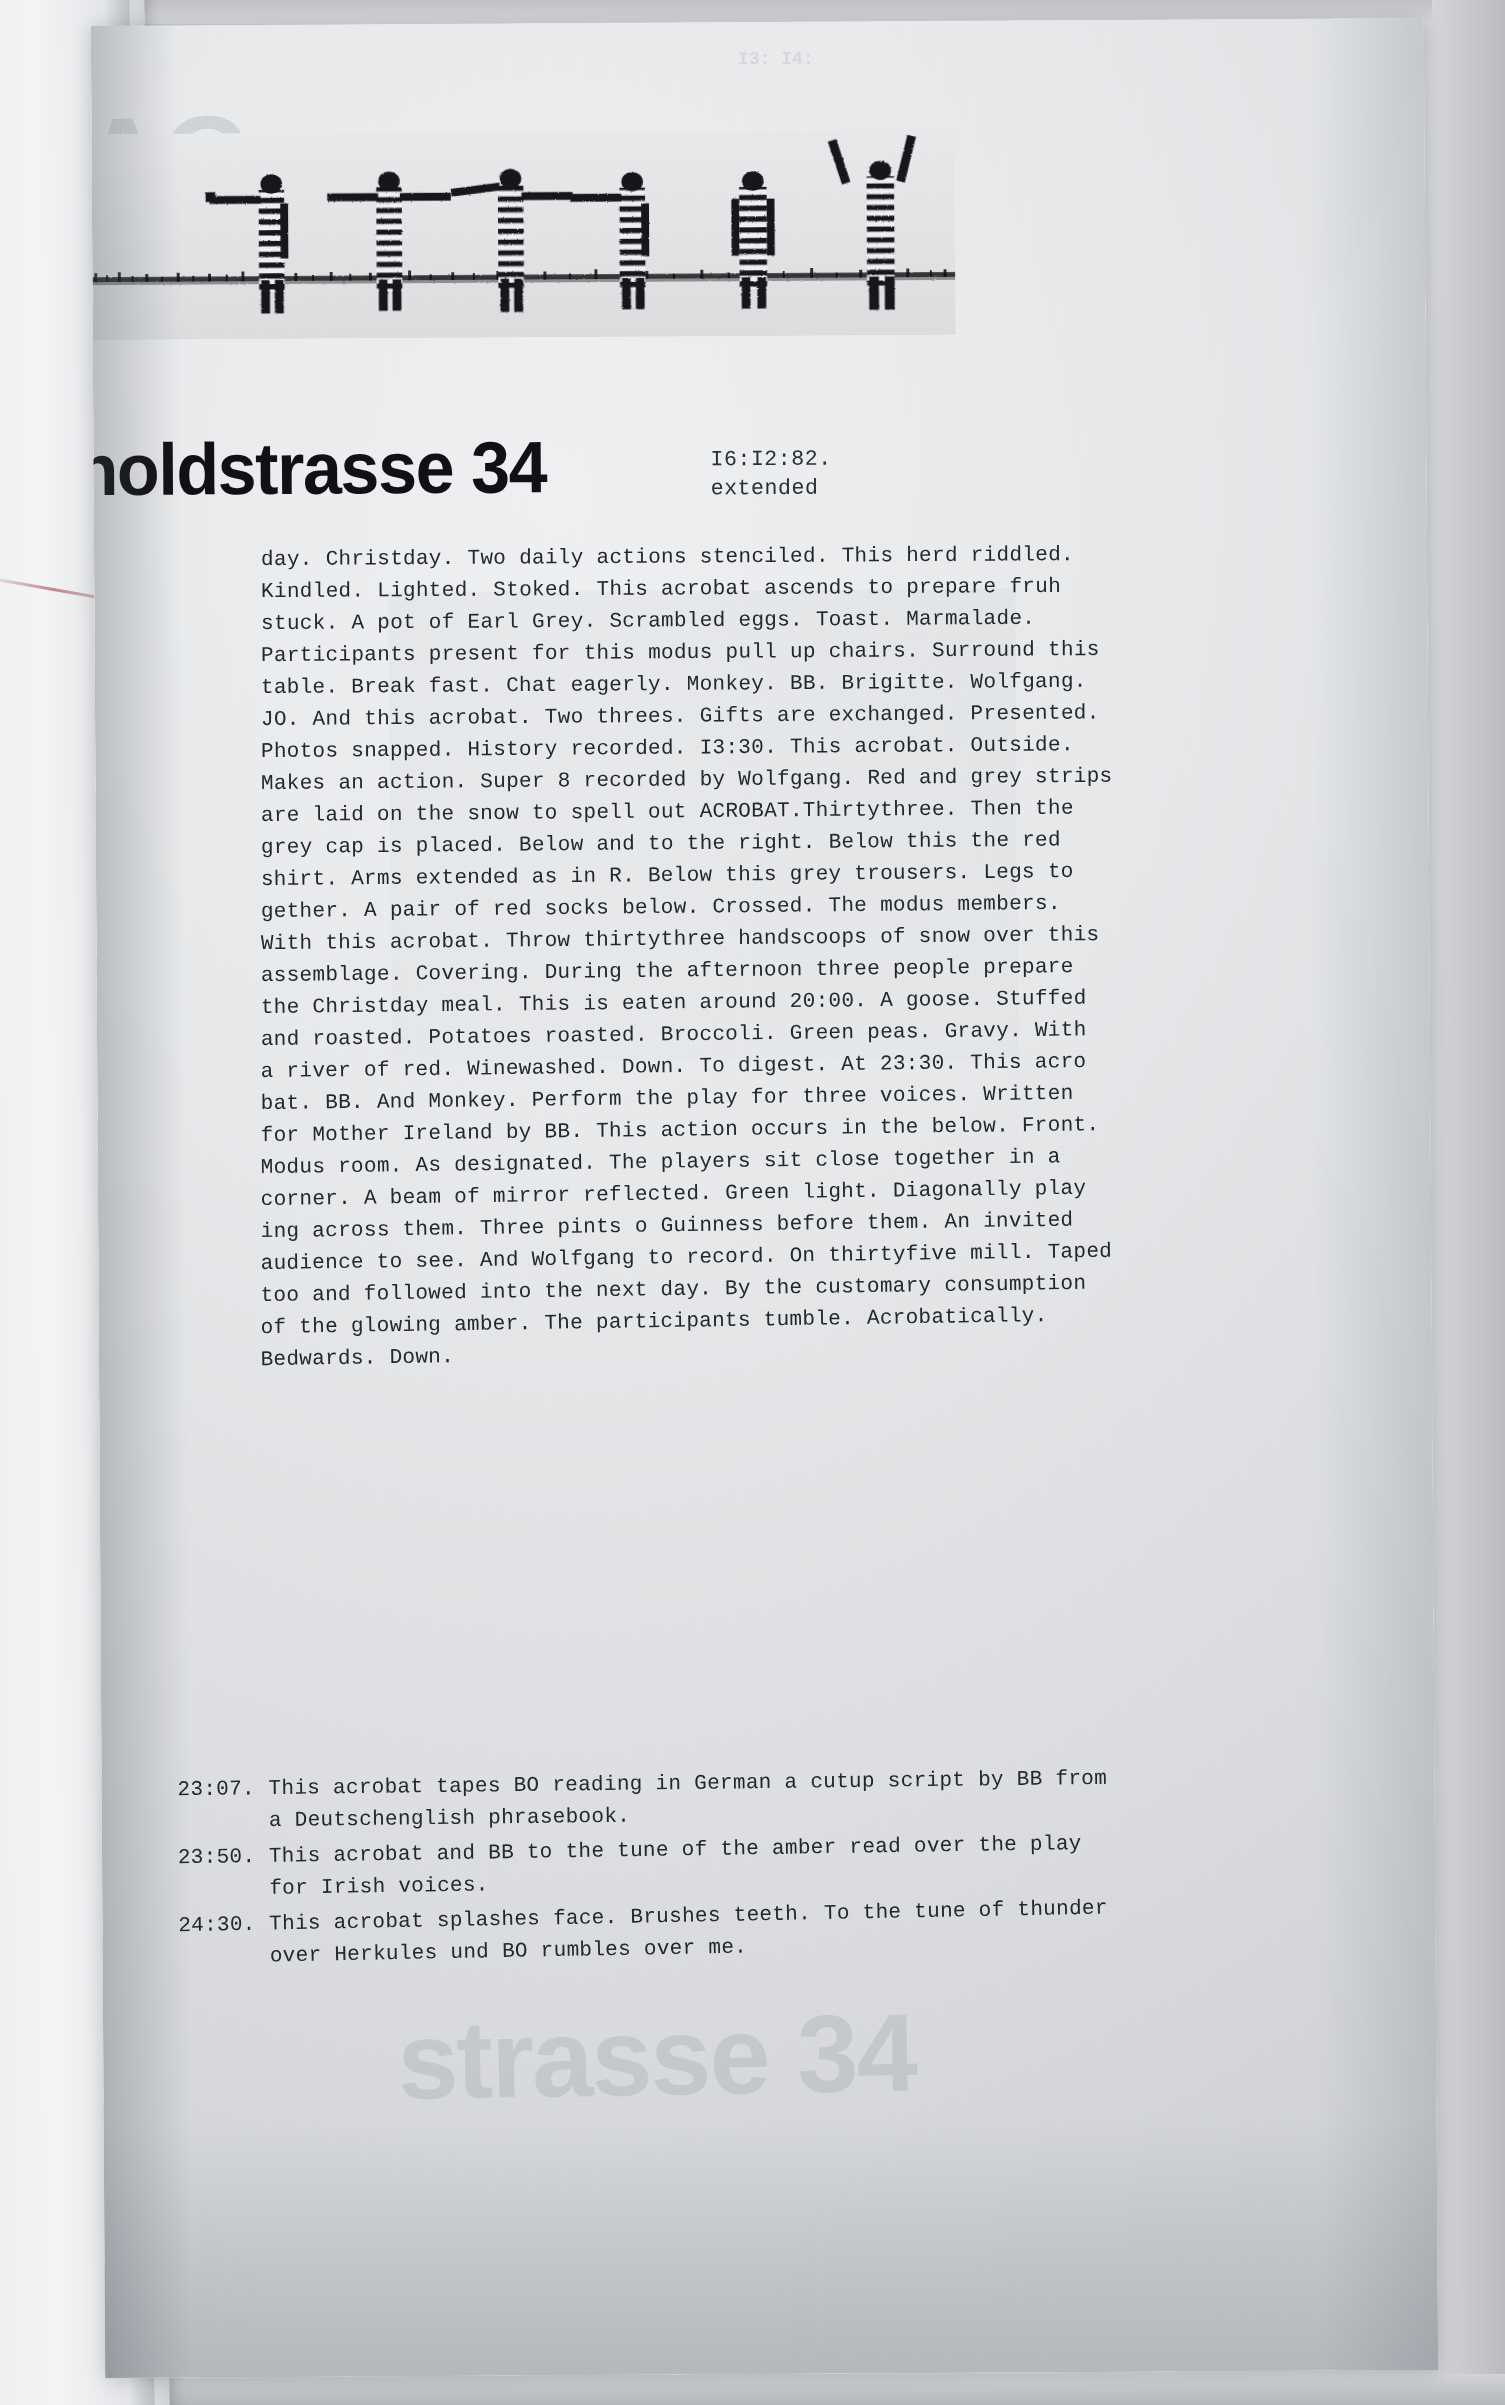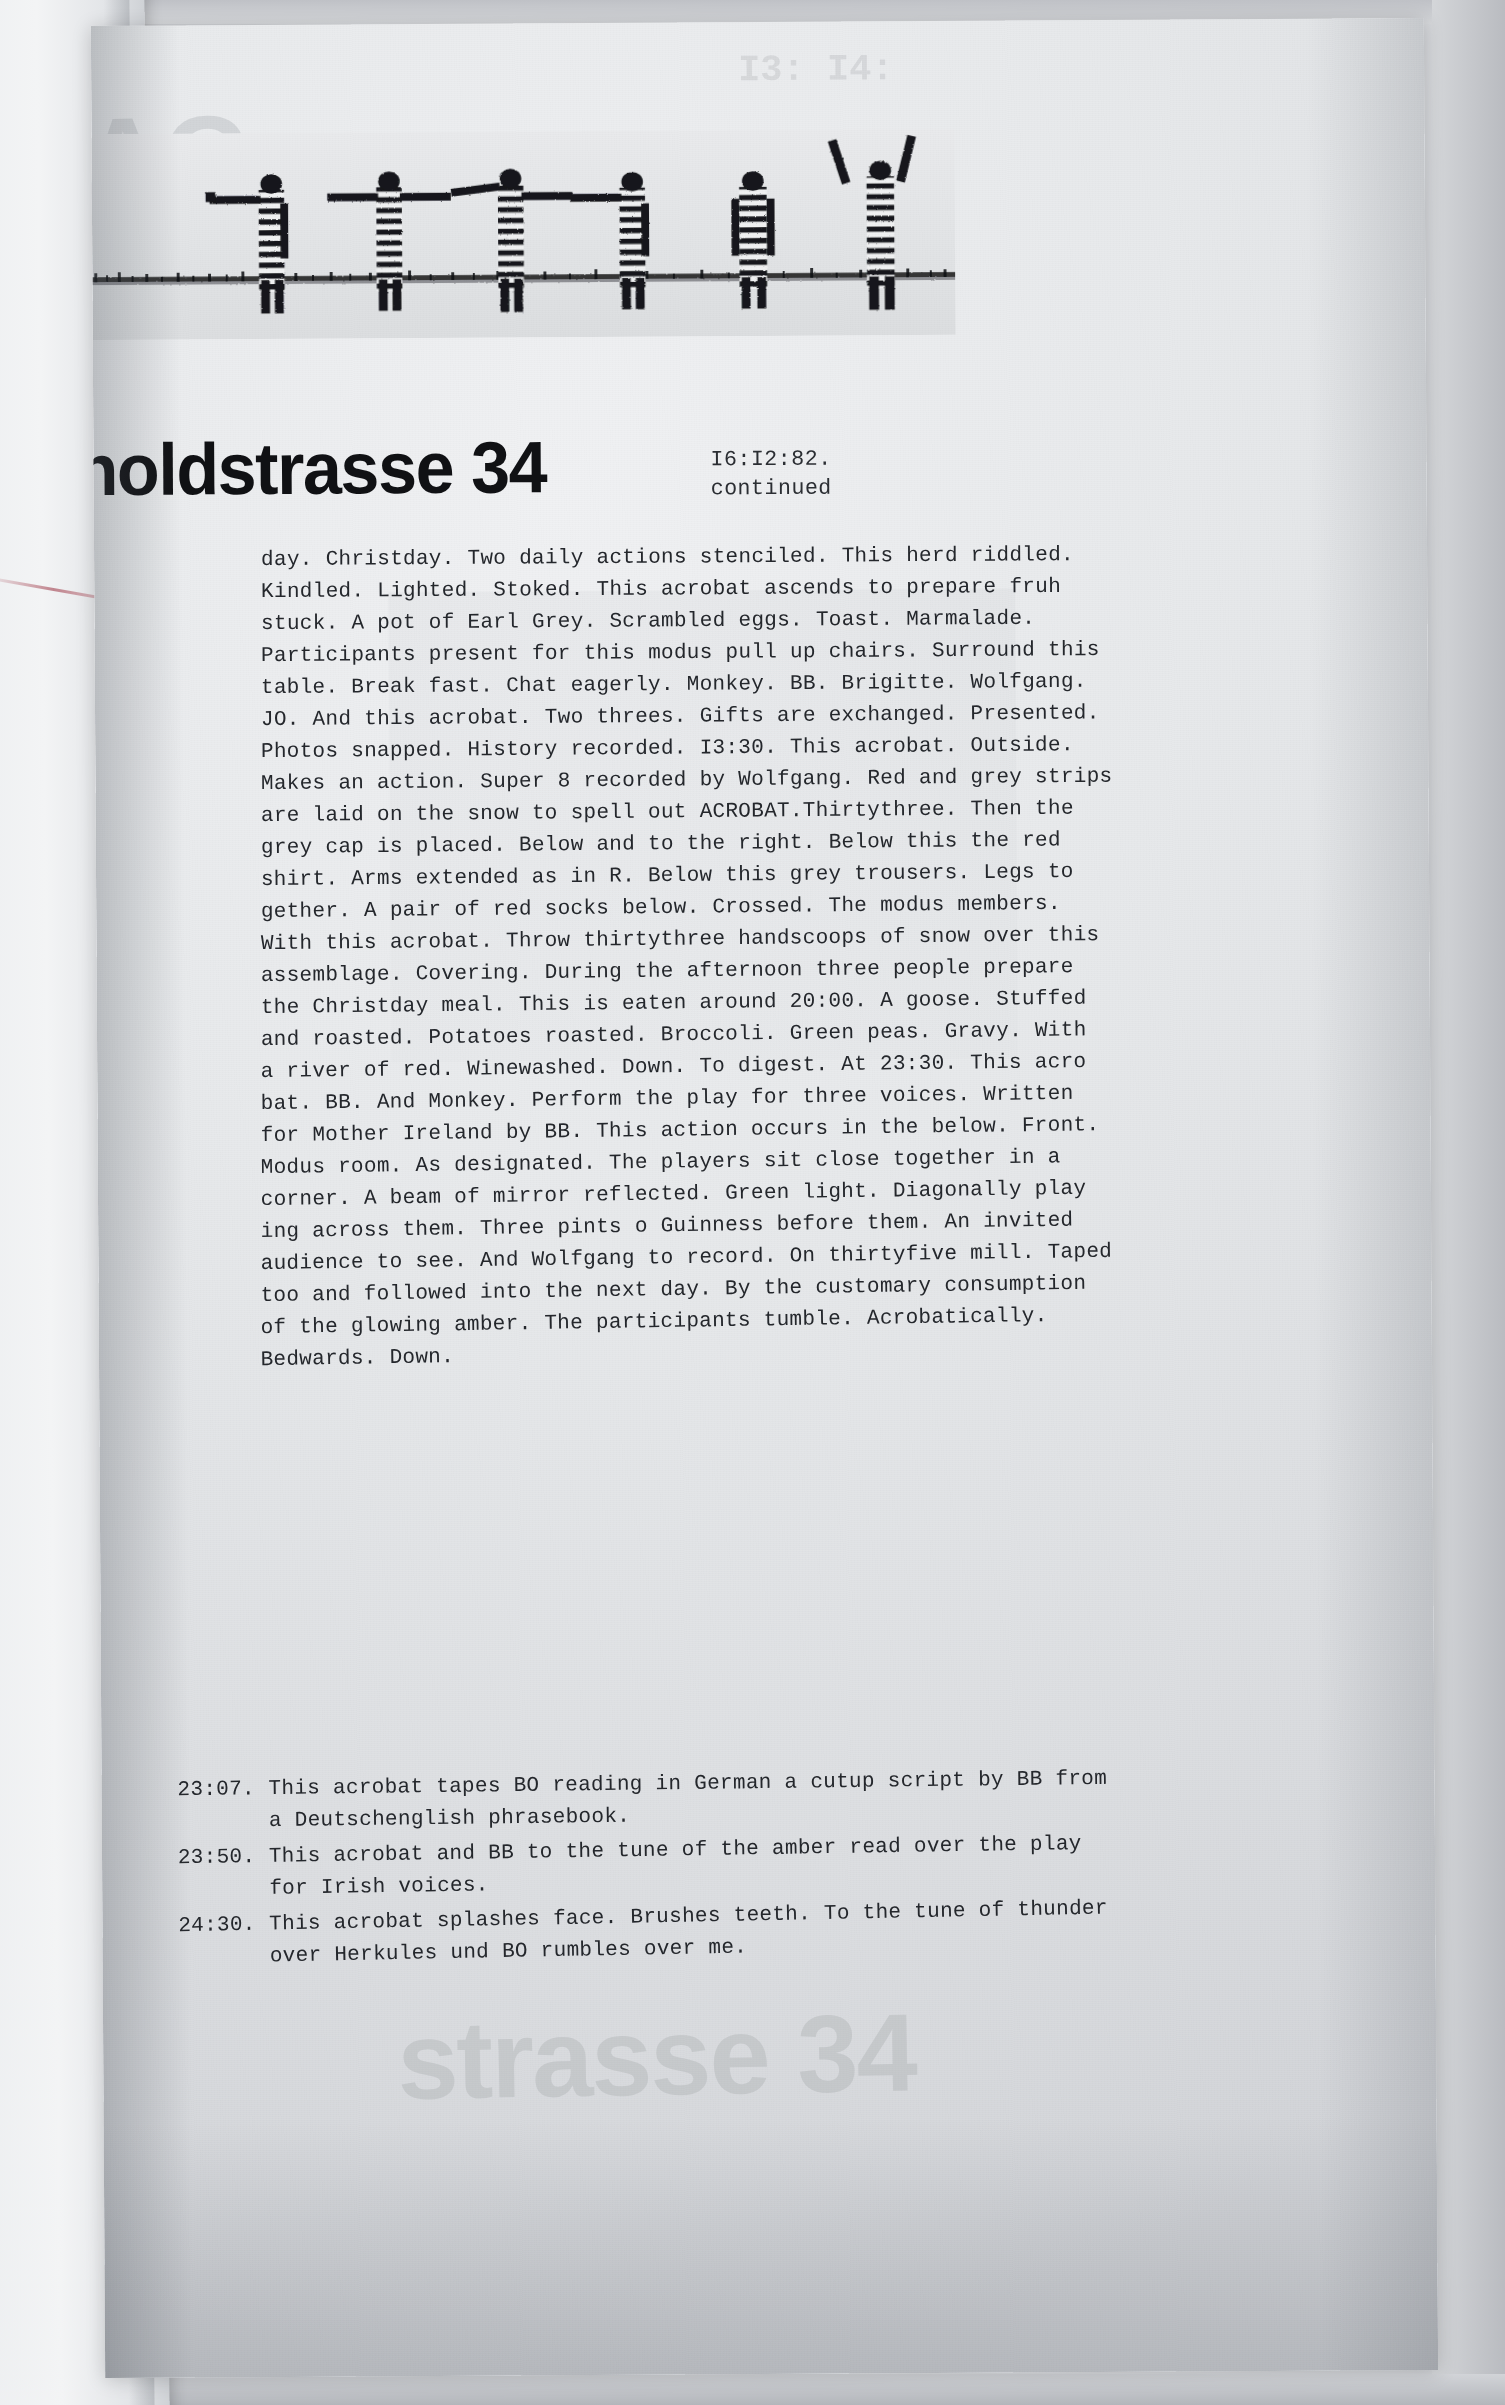--- a/index.html
+++ b/index.html
@@ -78,21 +78,21 @@
     position:absolute;
     font-family:"Liberation Sans", sans-serif;
     font-weight:700;
     color:rgba(60,66,74,.13);
     letter-spacing:-2px;
     user-select:none;pointer-events:none;
     white-space:nowrap;
   }
   #ghost-top-left{ left:-9.8px; top:65px; font-size:116px; transform:rotate(-1deg); }
   #ghost-top-mini{ left:7.8px; top:225px; font-size:53px; color:rgba(60,66,74,.10); }
-  #ghost-top-right{ left:647px; top:27.4px; font-size:37px; letter-spacing:0;
+  #ghost-top-right{ left:647px; top:27.4px; font-size:18px; letter-spacing:0;
       font-family:"Liberation Mono", monospace; color:rgba(60,66,74,.11); }
   #ghost-bottom{ left:294px; top:1970px; font-size:110px; transform:rotate(-.6deg);
       color:rgba(60,66,74,.115); }
   #ghost-textblock{
     position:absolute;left:294px;top:568px;width:627px;height:470px;
     background:linear-gradient(180deg,rgba(120,126,134,.055),rgba(120,126,134,.02));
     pointer-events:none;
   }
 
   
@@ -325,21 +325,21 @@
           <rect x="792" y="150" width="10" height="34" fill="#14161a"></rect>
           <rect x="808" y="150" width="10" height="34" fill="#14161a"></rect>
         </g>
       </svg>
     </div>
 
     <div id="masthead">
       <div id="masthead-title">noldstrasse 34</div>
       <div id="masthead-meta">
         <div>I6:I2:82.</div>
-        <div>continued</div>
+        <div>extended</div>
       </div>
     </div>
 
     <div id="body-text"><span class="ln" style="transform: rotate(0deg) translateX(0px); transform-origin: left center;">day. Christday. Two daily actions stenciled. This herd riddled.</span><span class="ln" style="transform: rotate(-0.022deg) translateX(-0.2px); transform-origin: left center;">Kindled. Lighted. Stoked. This acrobat ascends to prepare fruh</span><span class="ln" style="transform: rotate(-0.044deg) translateX(-0.4px); transform-origin: left center;">stuck. A pot of Earl Grey. Scrambled eggs. Toast. Marmalade.</span><span class="ln" style="transform: rotate(-0.066deg) translateX(-0.6px); transform-origin: left center;">Participants present for this modus pull up chairs. Surround this</span><span class="ln" style="transform: rotate(-0.088deg) translateX(-0.9px); transform-origin: left center;">table. Break fast. Chat eagerly. Monkey. BB. Brigitte. Wolfgang.</span><span class="ln" style="transform: rotate(-0.11deg) translateX(-1.1px); transform-origin: left center;">JO. And this acrobat. Two threes. Gifts are exchanged. Presented.</span><span class="ln" style="transform: rotate(-0.132deg) translateX(-1.3px); transform-origin: left center;">Photos snapped. History recorded. I3:30. This acrobat. Outside.</span><span class="ln" style="transform: rotate(-0.154deg) translateX(-1.5px); transform-origin: left center;">Makes an action. Super 8 recorded by Wolfgang. Red and grey strips</span><span class="ln" style="transform: rotate(-0.176deg) translateX(-1.7px); transform-origin: left center;">are laid on the snow to spell out ACROBAT.Thirtythree. Then the</span><span class="ln" style="transform: rotate(-0.198deg) translateX(-1.9px); transform-origin: left center;">grey cap is placed. Below and to the right. Below this the red</span><span class="ln" style="transform: rotate(-0.22deg) translateX(-2.2px); transform-origin: left center;">shirt. Arms extended as in R. Below this grey trousers. Legs to</span><span class="ln" style="transform: rotate(-0.242deg) translateX(-2.4px); transform-origin: left center;">gether. A pair of red socks below. Crossed. The modus members.</span><span class="ln" style="transform: rotate(-0.264deg) translateX(-2.6px); transform-origin: left center;">With this acrobat. Throw thirtythree handscoops of snow over this</span><span class="ln" style="transform: rotate(-0.286deg) translateX(-2.8px); transform-origin: left center;">assemblage. Covering. During the afternoon three people prepare</span><span class="ln" style="transform: rotate(-0.308deg) translateX(-3px); transform-origin: left center;">the Christday meal. This is eaten around 20:00. A goose. Stuffed</span><span class="ln" style="transform: rotate(-0.33deg) translateX(-3.2px); transform-origin: left center;">and roasted. Potatoes roasted. Broccoli. Green peas. Gravy. With</span><span class="ln" style="transform: rotate(-0.352deg) translateX(-3.5px); transform-origin: left center;">a river of red. Winewashed. Down. To digest. At 23:30. This acro</span><span class="ln" style="transform: rotate(-0.374deg) translateX(-3.7px); transform-origin: left center;">bat. BB. And Monkey. Perform the play for three voices. Written</span><span class="ln" style="transform: rotate(-0.396deg) translateX(-3.9px); transform-origin: left center;">for Mother Ireland by BB. This action occurs in the below. Front.</span><span class="ln" style="transform: rotate(-0.418deg) translateX(-4.1px); transform-origin: left center;">Modus room. As designated. The players sit close together in a</span><span class="ln" style="transform: rotate(-0.44deg) translateX(-4.3px); transform-origin: left center;">corner. A beam of mirror reflected. Green light. Diagonally play</span><span class="ln" style="transform: rotate(-0.462deg) translateX(-4.5px); transform-origin: left center;">ing across them. Three pints o Guinness before them. An invited</span><span class="ln" style="transform: rotate(-0.484deg) translateX(-4.7px); transform-origin: left center;">audience to see. And Wolfgang to record. On thirtyfive mill. Taped</span><span class="ln" style="transform: rotate(-0.506deg) translateX(-5px); transform-origin: left center;">too and followed into the next day. By the customary consumption</span><span class="ln" style="transform: rotate(-0.528deg) translateX(-5.2px); transform-origin: left center;">of the glowing amber. The participants tumble. Acrobatically.</span><span class="ln" style="transform: rotate(-0.55deg) translateX(-5.4px); transform-origin: left center;">Bedwards. Down.</span></div>
 
     <div id="entries">
         <div class="entry e1">
           <div class="entry-time">23:07.</div>
           <div class="entry-body"><span>This acrobat tapes BO reading in German a cutup script by BB from</span><span>a Deutschenglish phrasebook.</span></div>
         </div>

